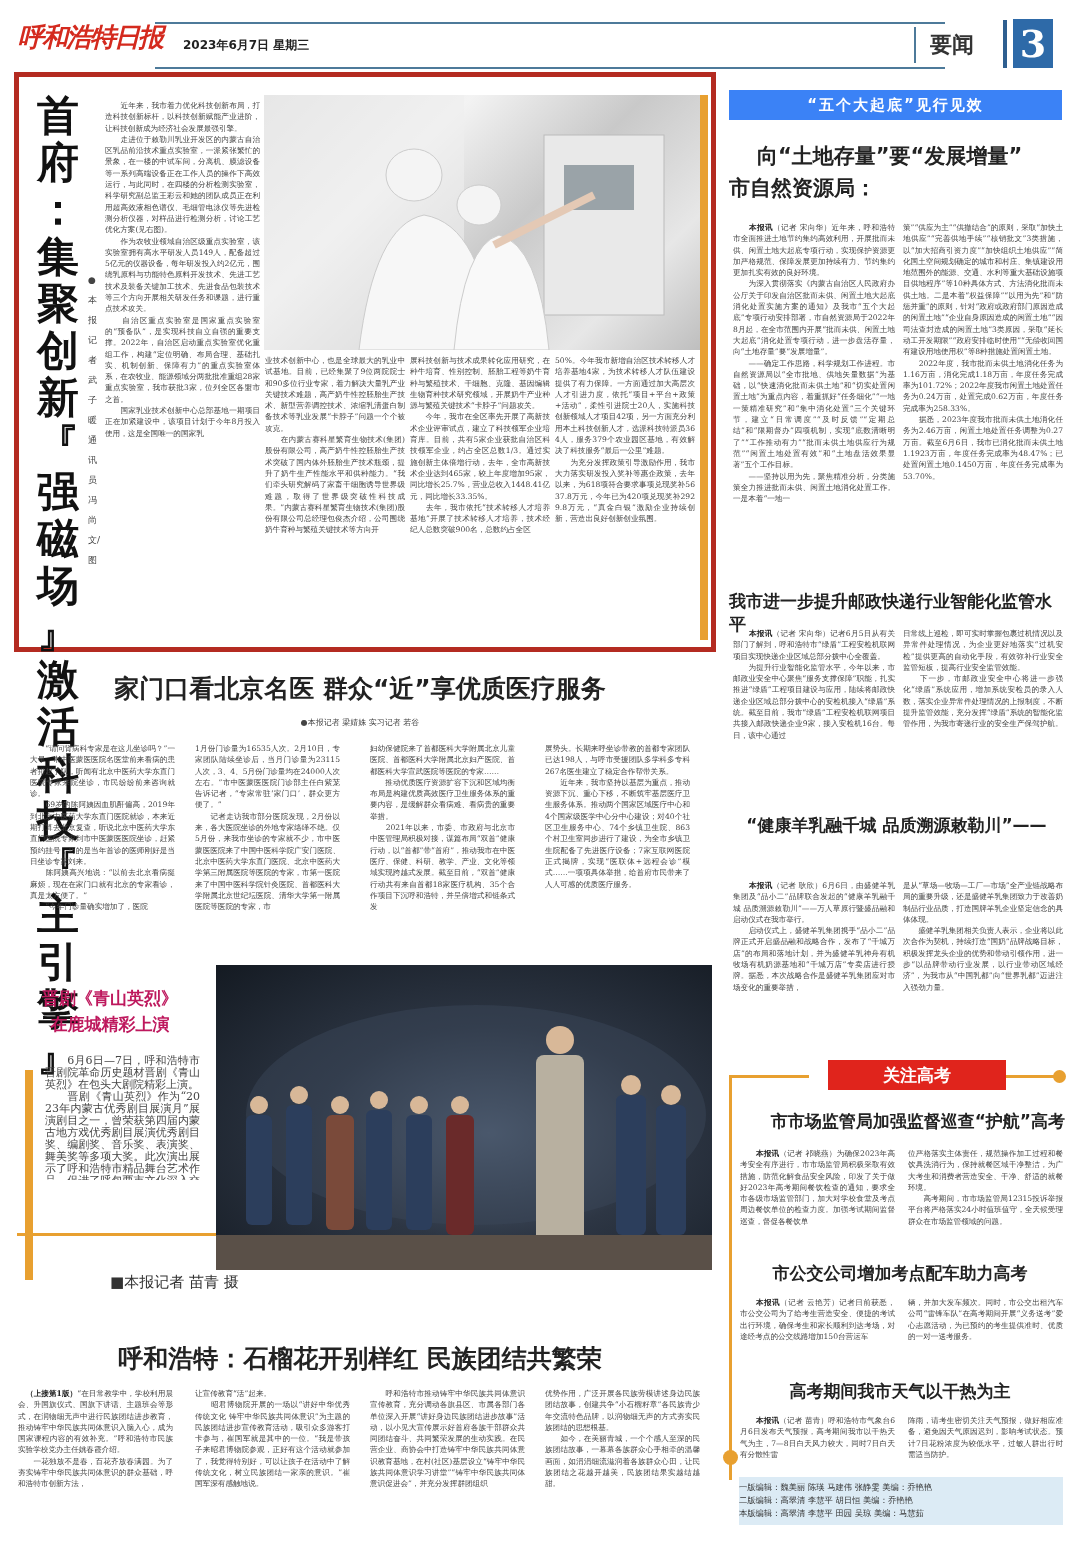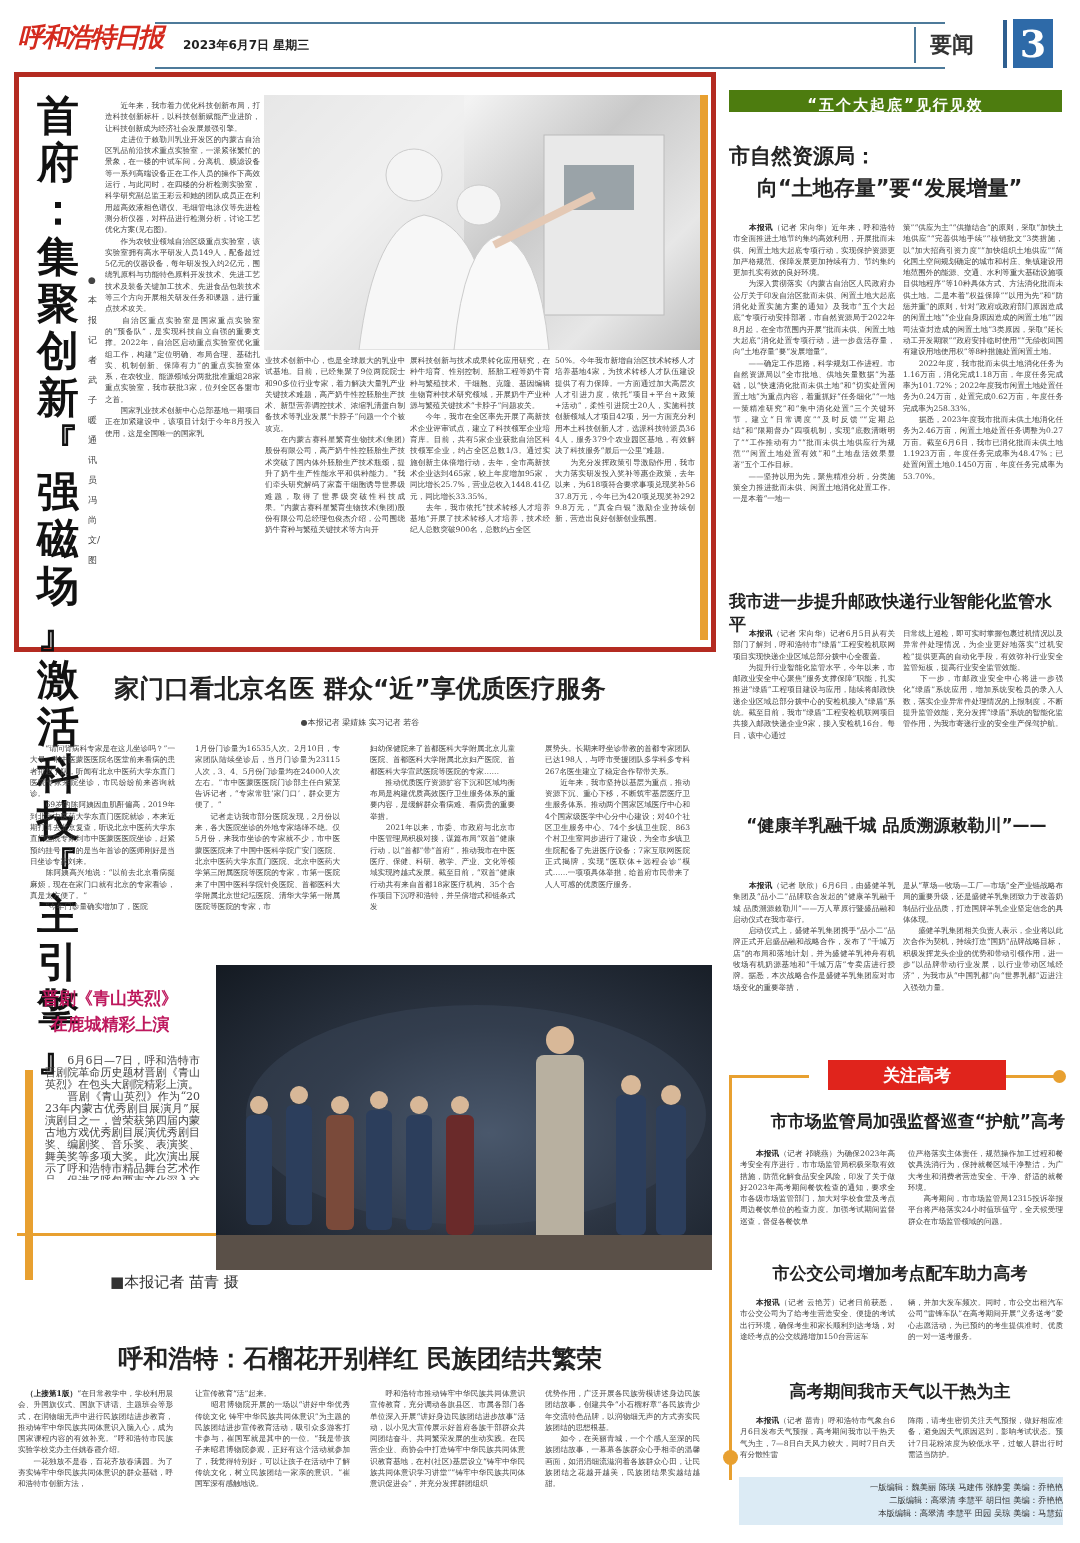--- a/index.html
+++ b/index.html
@@ -16,21 +16,21 @@
 .section-name{left:930px;top:30px;font-size:22px;font-weight:bold;color:#333}
 .page-bar{left:1003px;top:20px;width:4px;height:48px;background:#2e5f90}
 .page-num{left:1013px;top:19px;width:40px;height:49px;background:#2e6aa8;color:#fff;font-family:"DejaVu Serif",serif;font-weight:bold;font-size:38px;text-align:center;line-height:49px}
 
 .feature{left:14px;top:72px;width:702px;height:580px;border:5px solid #b42b21;background:#fff}
 .feature-title{left:32px;top:92px;width:52px;font-size:42px;line-height:47px;font-weight:900;color:#111;text-align:center}
 .feature-byline{left:88px;top:270px;width:14px;font-size:9px;line-height:20px;color:#444;font-family:"DejaVu Serif",serif}
 .feature-photo{left:264px;top:95px;width:440px;height:255px;background:linear-gradient(135deg,#dcdcdc 0%,#f3f3f3 30%,#c9c9c9 55%,#e7e7e7 80%,#bdbdbd 100%)}
 .photo-accent-bar{left:700px;top:95px;width:8px;height:545px;background:#e8a030}
 
-.red-tag{left:729px;top:90px;width:333px;height:22px;background:#4d7c0f;color:#fff;text-align:center;font-size:15px;font-weight:bold;line-height:30px;letter-spacing:2px}
+.red-tag{left:729px;top:90px;width:333px;height:30px;background:#3b82f6;color:#fff;text-align:center;font-size:15px;font-weight:bold;line-height:30px;letter-spacing:2px}
 .h-right1{left:729px;top:140px;font-size:21px;font-weight:bold;color:#222;line-height:32px}
 
 .h-medical{left:0;top:672px;width:720px;text-align:center;font-size:25px;font-weight:bold;color:#222}
 .medical-byline{left:0;top:717px;width:720px;text-align:center;font-size:8px;color:#444;font-family:"DejaVu Serif",serif}
 
 .opera-title{left:40px;top:985px;width:140px;text-align:center;font-family:"DejaVu Serif",serif;font-size:17px;font-weight:bold;color:#be185d;line-height:26px}
 .opera-accent-v{left:25px;top:1070px;width:8px;height:210px;background:#e8a030}
 .opera-accent-h{left:17px;top:1233px;width:220px;height:3px;background:#e8a030}
 .opera-photo{left:216px;top:965px;width:496px;height:305px;background:radial-gradient(ellipse at 55% 55%,#5a6a80 0%,#2d3644 45%,#141a22 100%)}
 .opera-credit{left:110px;top:1273px;font-size:15px;color:#333}
@@ -41,21 +41,21 @@
 .h-r3{left:729px;top:810px;width:335px;text-align:center;font-size:17px;font-weight:bold;color:#222;line-height:30px}
 .exam-frame-v{left:729px;top:1075px;width:3px;height:405px;background:#e8a030}
 .exam-frame-h1{left:729px;top:1075px;width:80px;height:3px;background:#e8a030}
 .exam-frame-h2{left:985px;top:1075px;width:75px;height:3px;background:#e8a030}
 .exam-dot-r{left:1053px;top:1070px;width:13px;height:13px;border-radius:50%;background:#e8a030}
 .exam-dot-l{left:723px;top:1450px;width:15px;height:15px;border-radius:50%;background:#e8a030}
 .exam-tag{left:828px;top:1060px;width:178px;height:30px;background:#e0241c;color:#fff;font-size:17px;font-weight:bold;text-align:center;line-height:30px}
 .h-r4{left:735px;top:1110px;width:330px;text-align:right;font-size:17px;font-weight:bold;color:#222}
 .h-r5{left:735px;top:1262px;width:330px;text-align:center;font-size:17px;font-weight:bold;color:#222}
 .h-r6{left:735px;top:1380px;width:330px;text-align:center;font-size:17px;font-weight:bold;color:#222}
-.editors{left:739px;top:1477px;width:324px;height:48px;background:#dcebf5;padding:4px 0 0 0;text-align:right;font-size:8.3px;line-height:13px;color:#333}
+.editors{left:739px;top:1477px;width:324px;height:48px;background:#dcebf5;padding:4px 0 0 0;text-align:left;font-size:8.3px;line-height:13px;color:#333}
 .editors div{font-family:"DejaVu Sans",sans-serif}
 .lead{font-weight:bold;color:#222}
 </style>
 </head>
 <body>
 
 <div class="abs logo">呼和浩特日报</div>
 <div class="abs masthead-line-top"></div>
 <div class="abs masthead-line-bot"></div>
 <div class="abs dateline">2023年6月7日 星期三</div>
@@ -112,22 +112,22 @@
 　　在内蒙古赛科星繁育生物技术(集团)股份有限公司，高产奶牛性控胚胎生产技术突破了国内体外胚胎生产技术瓶颈，提升了奶牛生产性能水平和供种能力。“我们牵头研究解码了家畜干细胞诱导世界级难题，取得了世界级突破性科技成果。”内蒙古赛科星繁育生物技术(集团)股份有限公司总经理包俊杰介绍，公司围绕奶牛育种与繁殖关键技术等方向开</div>
 <div class="col body-text" style="left:410px;top:355px;width:140px;height:285px;overflow:hidden">展科技创新与技术成果转化应用研究，在种牛培育、性别控制、胚胎工程等奶牛育种与繁殖技术、干细胞、克隆、基因编辑生物育种技术研究领域，开展奶牛产业种源与繁殖关键技术“卡脖子”问题攻关。
 　　今年，我市在全区率先开展了高新技术企业评审试点，建立了科技领军企业培育库。目前，共有5家企业获批自治区科技领军企业，约占全区总数1/3。通过实施创新主体倍增行动，去年，全市高新技术企业达到465家，较上年度增加95家，同比增长25.7%，营业总收入1448.41亿元，同比增长33.35%。
 　　去年，我市依托“技术转移人才培养基地”开展了技术转移人才培养，技术经纪人总数突破900名，总数约占全区</div>
 <div class="col body-text" style="left:555px;top:355px;width:140px;height:285px;overflow:hidden">50%。今年我市新增自治区技术转移人才培养基地4家，为技术转移人才队伍建设提供了有力保障。一方面通过加大高层次人才引进力度，依托“项目+平台+政策+活动”，柔性引进院士20人，实施科技创新领域人才项目42项，另一方面充分利用本土科技创新人才，选派科技特派员364人，服务379个农业园区基地，有效解决了科技服务“最后一公里”难题。
 　　为充分发挥政策引导激励作用，我市大力落实研发投入奖补等惠企政策，去年以来，为618项符合要求事项兑现奖补5637.8万元，今年已为420项兑现奖补2929.8万元，“真金白银”激励企业持续创新，营造出良好创新创业氛围。</div>
 <div class="abs photo-accent-bar"></div>
 
 <div class="abs red-tag">“五个大起底”见行见效</div>
 <div class="abs h-right1">
+  <div style="padding-left:28px">向“土地存量”要“发展增量”</div>
   <div>市自然资源局：</div>
-  <div style="padding-left:28px">向“土地存量”要“发展增量”</div>
 </div>
 <div class="col body-text" style="left:733px;top:222px;width:162px;height:350px;overflow:hidden"><span style="padding-left:16px"></span><span class="lead">本报讯</span><span>（记者 宋向华）</span><span>近年来，呼和浩特市全面推进土地节约集约高效利用，开展批而未供、闲置土地大起底专项行动，实现保护资源更加严格规范、保障发展更加持续有力、节约集约更加扎实有效的良好环境。
 　　为深入贯彻落实《内蒙古自治区人民政府办公厅关于印发自治区批而未供、闲置土地大起底消化处置实施方案的通知》及我市“五个大起底”专项行动安排部署，市自然资源局于2022年8月起，在全市范围内开展“批而未供、闲置土地大起底”消化处置专项行动，进一步盘活存量，向“土地存量”要“发展增量”。
 　　——确定工作思路，科学规划工作进程。市自然资源局以“全市批地、供地矢量数据”为基础，以“快速消化批而未供土地”和“切实处置闲置土地”为重点内容，着重抓好“任务细化”“一地一策精准研究”和“集中消化处置”三个关键环节，建立“日常调度”“及时反馈”“定期总结”和“限期督办”四项机制，实现“底数清晰明了”“工作推动有力”“批而未供土地供应行为规范”“闲置土地处置有效”和“土地盘活效果显著”五个工作目标。
 　　——坚持以用为先，聚焦精准分析，分类施策全力推进批而未供、闲置土地消化处置工作。一是本着“一地一</span></div>
 <div class="col body-text" style="left:903px;top:222px;width:160px;height:350px;overflow:hidden">策”“供应为主”“供撤结合”的原则，采取“加快土地供应”“完善供地手续”“核销批文”3类措施，以“加大招商引资力度”“加快组织土地供应”“简化国土空间规划确定的城市和村庄、集镇建设用地范围外的能源、交通、水利等重大基础设施项目供地程序”等10种具体方式、方法消化批而未供土地。二是本着“权益保障”“以用为先”和“防惩并重”的原则，针对“政府或政府部门原因造成的闲置土地”“企业自身原因造成的闲置土地”“因司法查封造成的闲置土地”3类原因，采取“延长动工开发期限”“政府安排临时使用”“无偿收回国有建设用地使用权”等8种措施处置闲置土地。
 　　2022年度，我市批而未供土地消化任务为1.16万亩，消化完成1.18万亩，年度任务完成率为101.72%；2022年度我市闲置土地处置任务为0.24万亩，处置完成0.62万亩，年度任务完成率为258.33%。
 　　据悉，2023年度我市批而未供土地消化任务为2.46万亩，闲置土地处置任务调整为0.27万亩。截至6月6日，我市已消化批而未供土地1.1923万亩，年度任务完成率为48.47%；已处置闲置土地0.1450万亩，年度任务完成率为53.70%。</div>
 
 <div class="abs h-r2">我市进一步提升邮政快递行业智能化监管水平</div>

